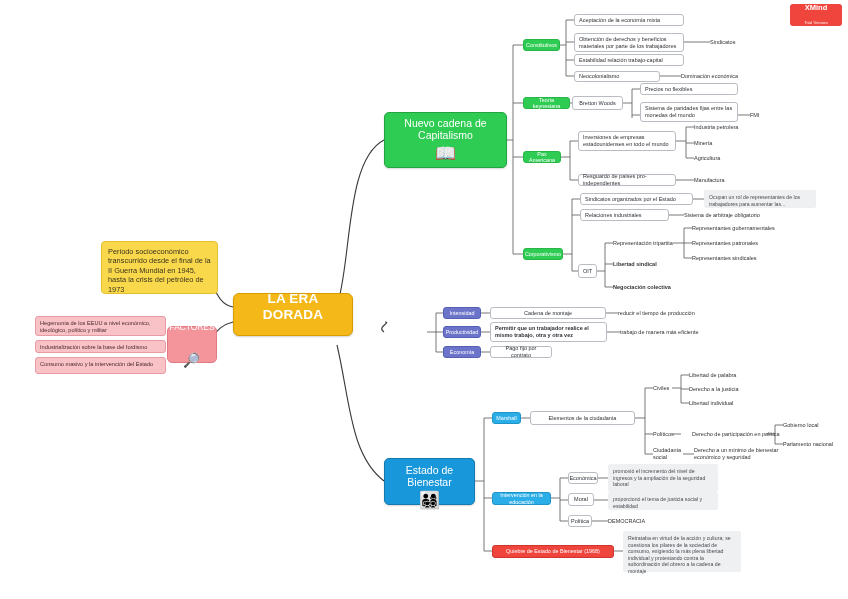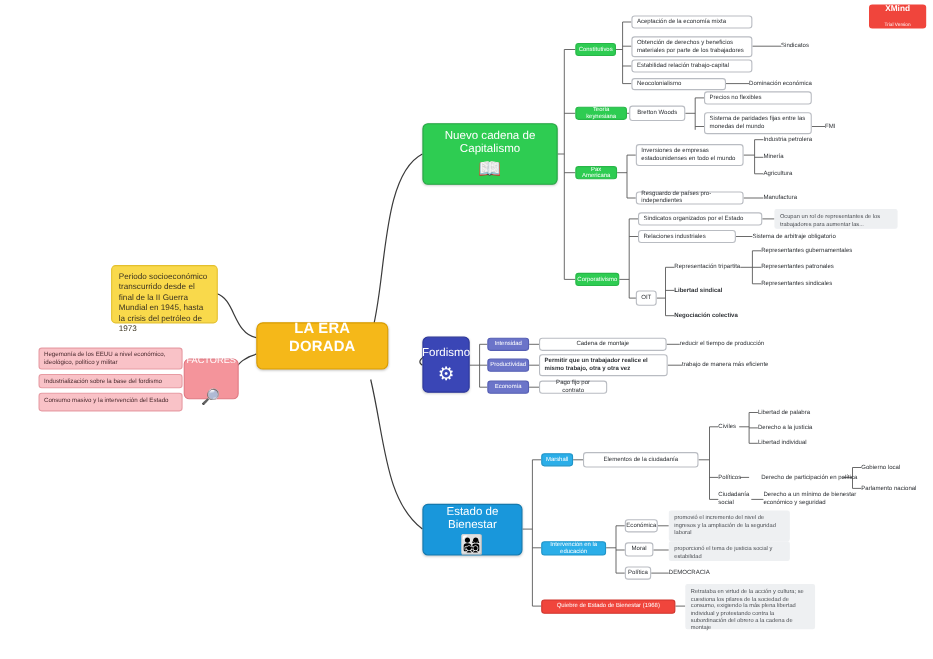--- a/index.html
+++ b/index.html
@@ -26,21 +26,21 @@
   .branch{
     border-radius:5px;color:#fff;font-size:10.5px;text-align:center;
     display:flex;flex-direction:column;align-items:center;justify-content:center;
     box-shadow:0 1px 2px rgba(0,0,0,.16);padding:5px 4px;
   }
   .branch .lbl{display:block;line-height:12px;}
   .branch .emoji{font-size:17px;line-height:19px;margin-top:3px;}
 
   .b-green{background:#2ECC52;border:1px solid #24a341;}
   .b-blue-dark{background:#3A46B6;border:1px solid #2c379a;}
-  .b-blue{background:#1997DB;border:1px solid #1379ae;}
+  .b-blue{background:#1997DB;border:1px solid #1379ae;justify-content:space-between;}
 
   
   .note-yellow{
     background:#F9D94B;border:1px solid #e4c02d;border-radius:4px;
     font-size:7.4px;line-height:9.4px;color:#3b3320;padding:5px 6px;
   }
   .pink-main{
     background:#F4949B;border:1px solid #e07983;border-radius:5px;
     color:#fff;font-size:8.4px;text-align:center;
     display:flex;flex-direction:column;align-items:center;justify-content:center;
@@ -212,21 +212,21 @@
     <div class="t">XMind</div>
     <div class="s">Trial Version</div>
   </div>
 
   <div class="node central" style="left:233px;top:293px;width:120px;height:43px;">
     <span>
       <span>LA ERA DORADA</span><br>
     </span>
   </div>
 
-  <div class="node note-yellow" style="left:101px;top:241px;width:97px;height:53px;">Periodo socioeconómico transcurrido desde el final de la II Guerra Mundial en 1945, hasta la crisis del petróleo de 1973</div>
+  <div class="node note-yellow" style="left:101px;top:241px;width:117px;height:53px;">Periodo socioeconómico transcurrido desde el final de la II Guerra Mundial en 1945, hasta la crisis del petróleo de 1973</div>
 
   <div class="node pink-main" style="left:167px;top:326px;width:50px;height:37px;gap:18px;">
     <span class="lbl">FACTORES</span>
     <span class="emoji">🔎</span>
   </div>
   <div class="node pink-item" style="left:35px;top:316px;width:131px;height:20px;">Hegemonía de los EEUU a nivel económico, ideológico, político y militar</div>
   <div class="node pink-item" style="left:35px;top:340px;width:131px;height:13px;">Industrialización sobre la base del fordismo</div>
   <div class="node pink-item" style="left:35px;top:357px;width:131px;height:17px;">Consumo masivo y la intervención del Estado</div>
 
   <div class="node branch b-green" style="left:384px;top:112px;width:123px;height:56px;">
@@ -263,24 +263,20 @@
   <div class="node plain" style="left:684px;top:210px;width:110px;height:10px;">Sistema de arbitraje obligatorio</div>
 
   <div class="node box ctr" style="left:578px;top:264px;width:19px;height:14px;">OIT</div>
   <div class="node plain" style="left:613px;top:238px;width:70px;height:10px;">Representación tripartita</div>
   <div class="node plain" style="left:692px;top:223px;width:96px;height:10px;">Representantes gubernamentales</div>
   <div class="node plain" style="left:692px;top:238px;width:96px;height:10px;">Representantes patronales</div>
   <div class="node plain" style="left:692px;top:253px;width:96px;height:10px;">Representantes sindicales</div>
   <div class="node plain bold" style="left:613px;top:259px;width:70px;height:10px;">Libertad sindical</div>
   <div class="node plain bold" style="left:613px;top:282px;width:70px;height:10px;">Negociación colectiva</div>
 
-  <div class="node branch b-blue-dark" style="left:384px;top:306px;width:43px;height:51px;">
-    <span class="lbl">Fordismo</span>
-    <span class="emoji">⚙</span>
-  </div>
   <div class="node chip c-indigo" style="left:443px;top:307px;width:38px;height:12px;">Intensidad</div>
   <div class="node box ctr" style="left:490px;top:307px;width:116px;height:12px;">Cadena de montaje</div>
   <div class="node plain" style="left:618px;top:308px;width:126px;height:10px;">reducir el tiempo de producción</div>
 
   <div class="node chip c-indigo" style="left:443px;top:326px;width:38px;height:12px;">Productividad</div>
   <div class="node box bold" style="left:490px;top:322px;width:117px;height:20px;">Permitir que un trabajador realice el mismo trabajo, otra y otra vez</div>
   <div class="node plain" style="left:620px;top:327px;width:120px;height:10px;">trabajo de manera más eficiente</div>
 
   <div class="node chip c-indigo" style="left:443px;top:346px;width:38px;height:12px;">Economía</div>
   <div class="node box ctr" style="left:490px;top:346px;width:62px;height:12px;">Pago fijo por contrato</div>

